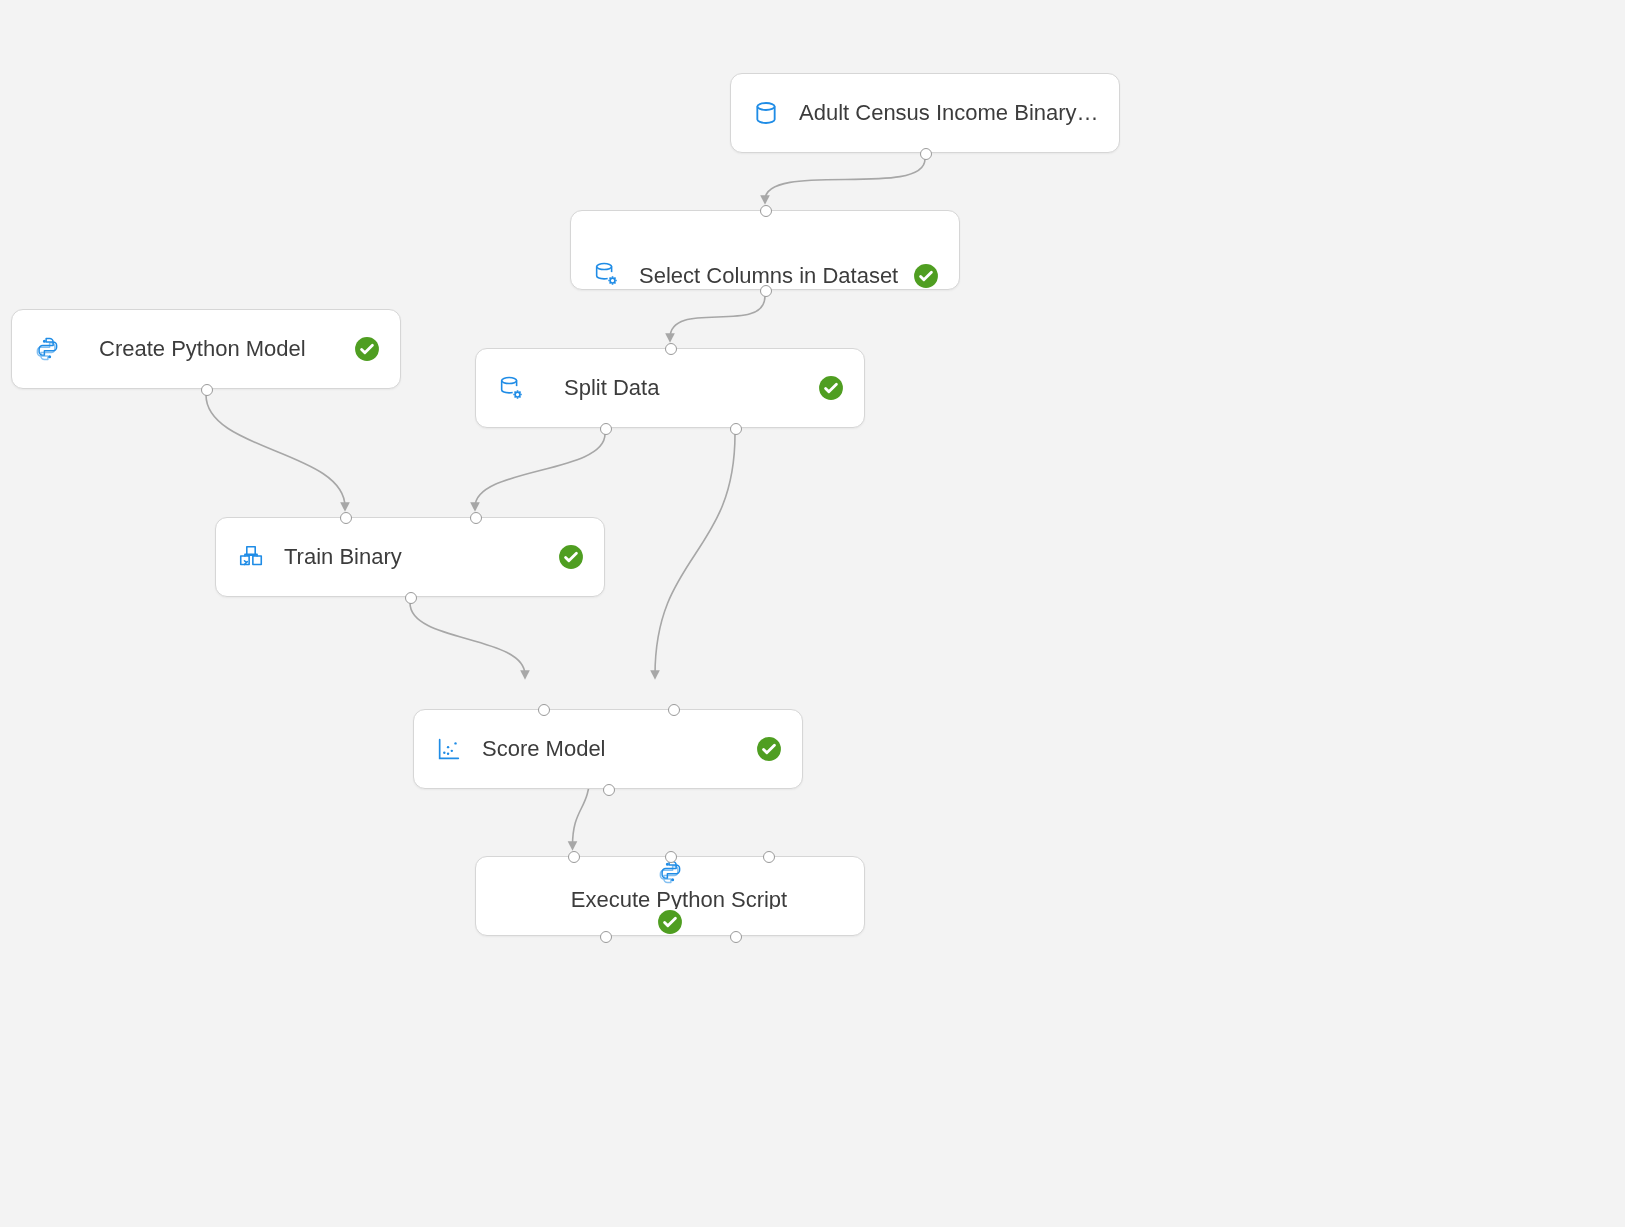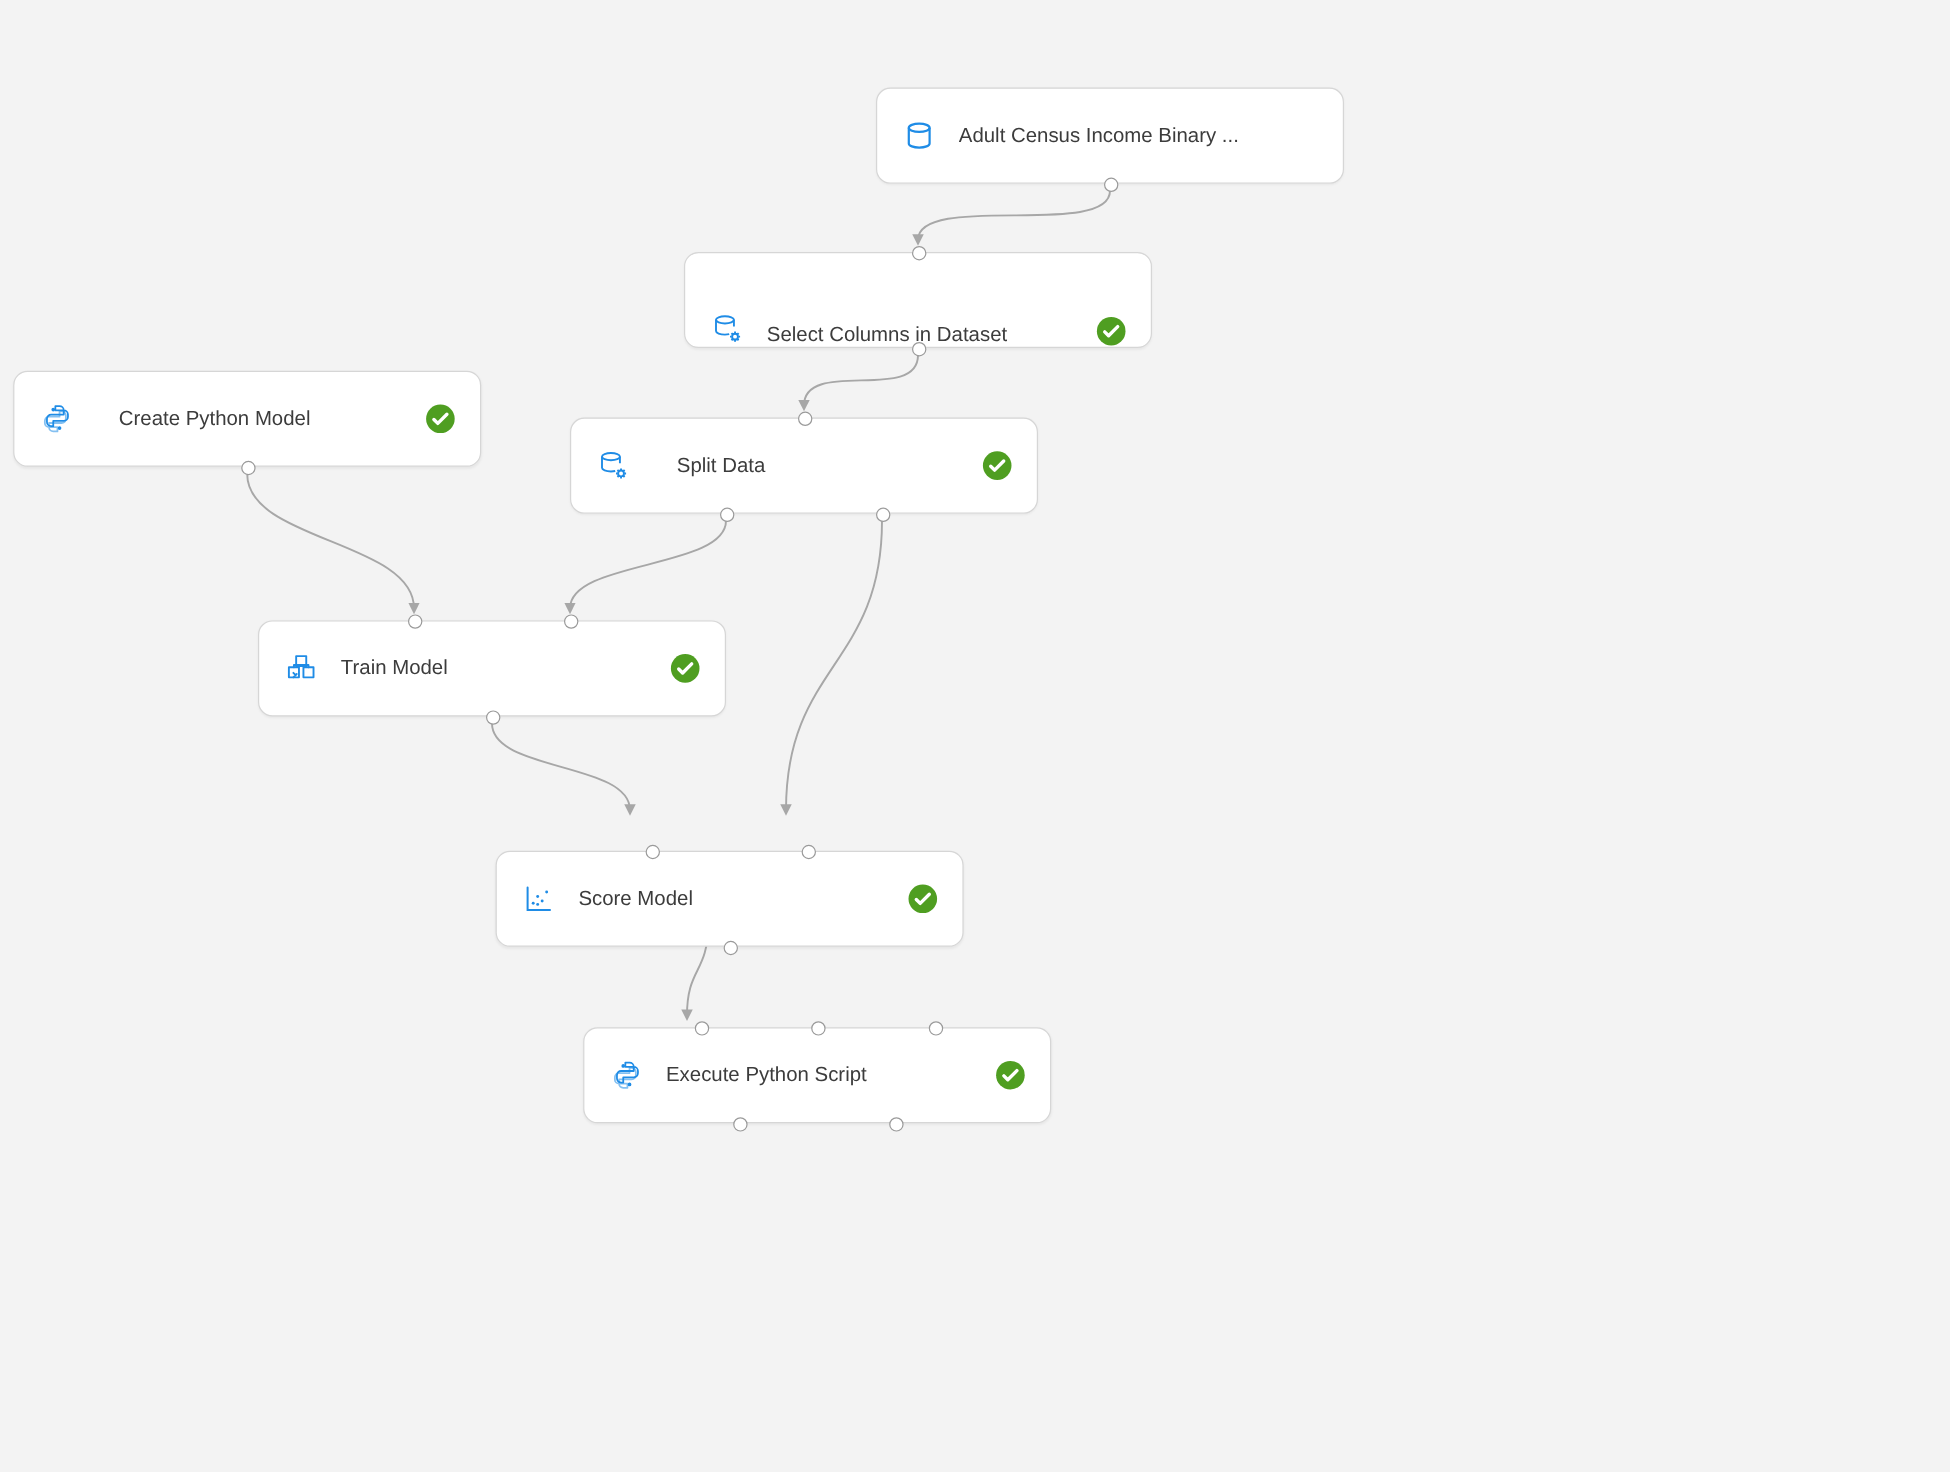--- a/index.html
+++ b/index.html
@@ -36,21 +36,21 @@
     width: 30px;
     height: 30px;
     flex: 0 0 30px;
     display: flex;
     align-items: center;
     justify-content: center;
   }
   .node .label {
     flex: 1 1 auto;
     margin-left: 18px;
-    font-size: 17px;
+    font-size: 22px;
     color: #3c3c3c;
     white-space: nowrap;
     overflow: hidden;
     text-overflow: ellipsis;
   }
   .node .status {
     width: 26px;
     height: 26px;
     flex: 0 0 26px;
     display: flex;
@@ -161,21 +161,21 @@
       <div class="icon-slot">
         <svg viewBox="0 0 30 30" width="28" height="28" fill="none" stroke="#1f8ce6" stroke-width="1.7" stroke-linejoin="round" stroke-linecap="round">
       <rect x="4" y="14" width="9" height="9"></rect>
       <rect x="17" y="14" width="9" height="9"></rect>
       <rect x="10.5" y="4" width="9" height="9"></rect>
       <path d="M8.5 14v-2h13v2"></path>
       <path d="M15 13v-0.5"></path>
       <path d="M8 19l1.8 1.8M8 23l3-3"></path>
     </svg>
       </div>
-      <div class="label">Train Model</div>
+      <div class="label">Train Binary</div>
       <div class="status">
         <svg viewBox="0 0 24 24" width="26" height="26">
     <circle cx="12" cy="12" r="11" fill="#4f9e21"></circle>
     <path d="M7 12.5l3 3 7-7" stroke="#fff" stroke-width="2.6" fill="none" stroke-linecap="round" stroke-linejoin="round"></path>
   </svg>
       </div>
       <div class="port" style="left: 124px; top: -6px;"></div>
       <div class="port" style="left: 254px; top: -6px;"></div>
       <div class="port" style="left: 189px; top: 74px;"></div>
     </div>
@@ -194,21 +194,21 @@
       <div class="status">
         <svg viewBox="0 0 24 24" width="26" height="26">
     <circle cx="12" cy="12" r="11" fill="#4f9e21"></circle>
     <path d="M7 12.5l3 3 7-7" stroke="#fff" stroke-width="2.6" fill="none" stroke-linecap="round" stroke-linejoin="round"></path>
   </svg>
       </div>
       <div class="port" style="left: 124px; top: -6px;"></div>
       <div class="port" style="left: 254px; top: -6px;"></div>
       <div class="port" style="left: 189px; top: 74px;"></div>
     </div>
-    <div class="node" style="left: 486px; top: 856px;">
+    <div class="node" style="left: 475px; top: 856px; flex-direction: column;">
       <div class="icon-slot">
         <svg viewBox="0 0 32 32" width="28" height="28" fill="none" stroke="#1f8ce6" stroke-width="1.7" stroke-linejoin="round">
       <path d="M15 4h4c2.2 0 4 1.8 4 4v4H11c-2.2 0-4 1.8-4 4v3c0 2.2 1.8 4 4 4h2v-5h10c2.2 0 4-1.8 4-4v-2c0-2.2-1.8-4-4-4H15V4z"></path>
       <path d="M17 28h-4c-2.2 0-4-1.8-4-4v-4h12c2.2 0 4-1.8 4-4v-3c0-2.2-1.8-4-4-4h-2v5H9c-2.2 0-4 1.8-4 4v2c0 2.2 1.8 4 4 4h8v4z" opacity="0.55"></path>
       <circle cx="13" cy="7.2" r="0.9" fill="#1f8ce6"></circle>
       <circle cx="19" cy="24.8" r="0.9" fill="#1f8ce6"></circle>
     </svg>
       </div>
       <div class="label">Execute Python Script</div>
       <div class="status">

